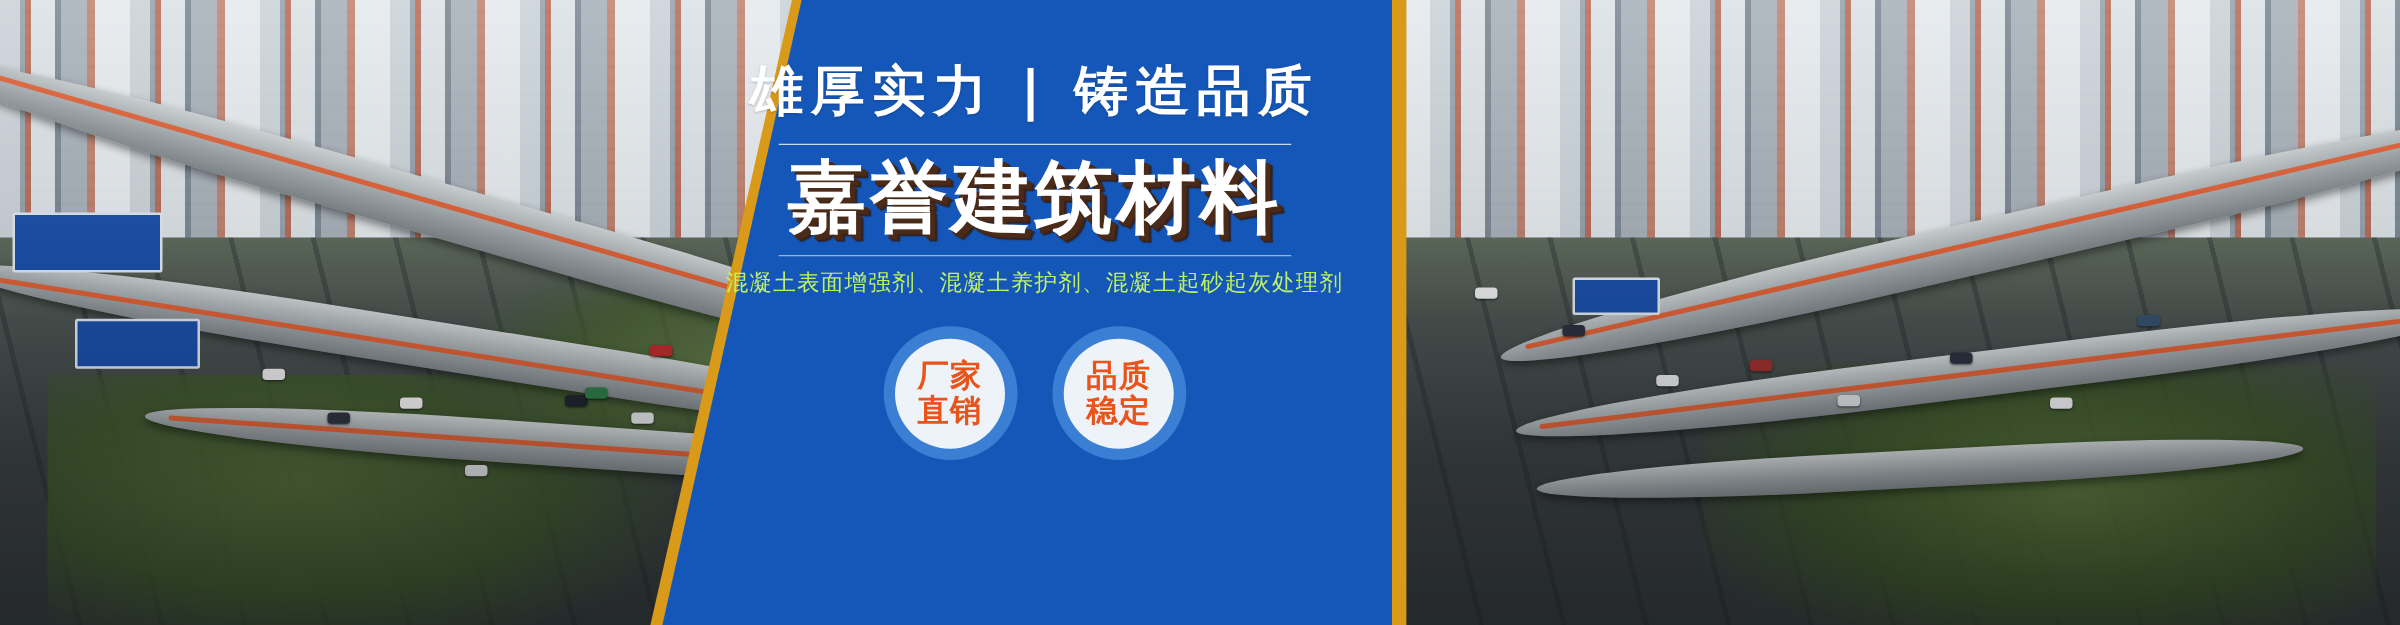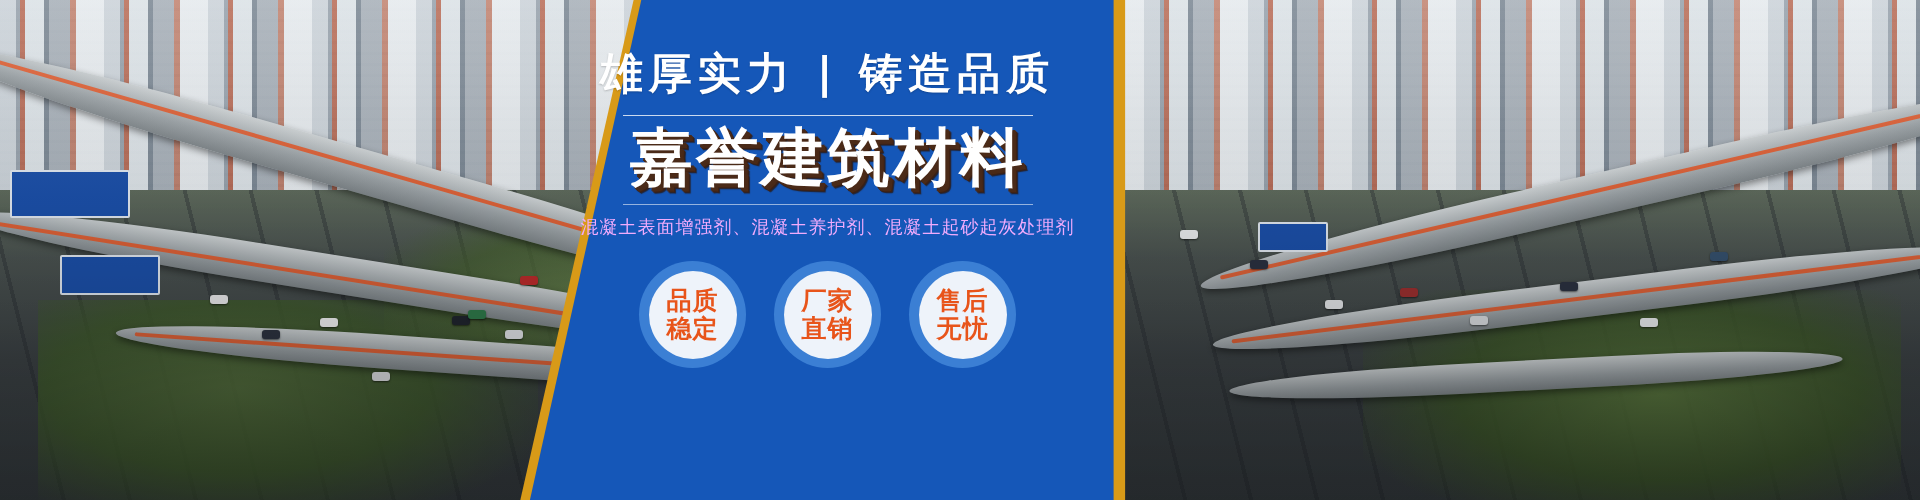--- a/index.html
+++ b/index.html
@@ -141,21 +141,21 @@
        6px 6px 1px rgba(40,20,10,.75);
   }
 
   .divider2{
     width:410px; height:1px;
     background:rgba(255,255,255,.55);
     margin:12px 0 13px;
   }
 
   .subtitle{
-    color:#f0abfc;
+    color:#bef264;
     font-size:18px; font-weight:400;
     letter-spacing:1px; line-height:1;
     white-space:nowrap;
   }
 
   
   .badges{
     display:flex; gap:28px;
     margin-top:25px;
   }
@@ -239,32 +239,26 @@
 
     <div class="title">嘉誉建筑材料</div>
 
     <div class="divider2"></div>
 
     <div class="subtitle">混凝土表面增强剂、混凝土养护剂、混凝土起砂起灰处理剂</div>
 
     <div class="badges">
       <div class="badge">
         <div class="badge-inner">
-          <span class="badge-line">品质</span>
-          <span class="badge-line">稳定</span>
-        </div>
-      </div>
-      <div class="badge">
-        <div class="badge-inner">
           <span class="badge-line">厂家</span>
           <span class="badge-line">直销</span>
         </div>
       </div>
       <div class="badge">
         <div class="badge-inner">
-          <span class="badge-line">售后</span>
-          <span class="badge-line">无忧</span>
+          <span class="badge-line">品质</span>
+          <span class="badge-line">稳定</span>
         </div>
       </div>
     </div>
 
   </div>
 </div>
 
 </body></html>

